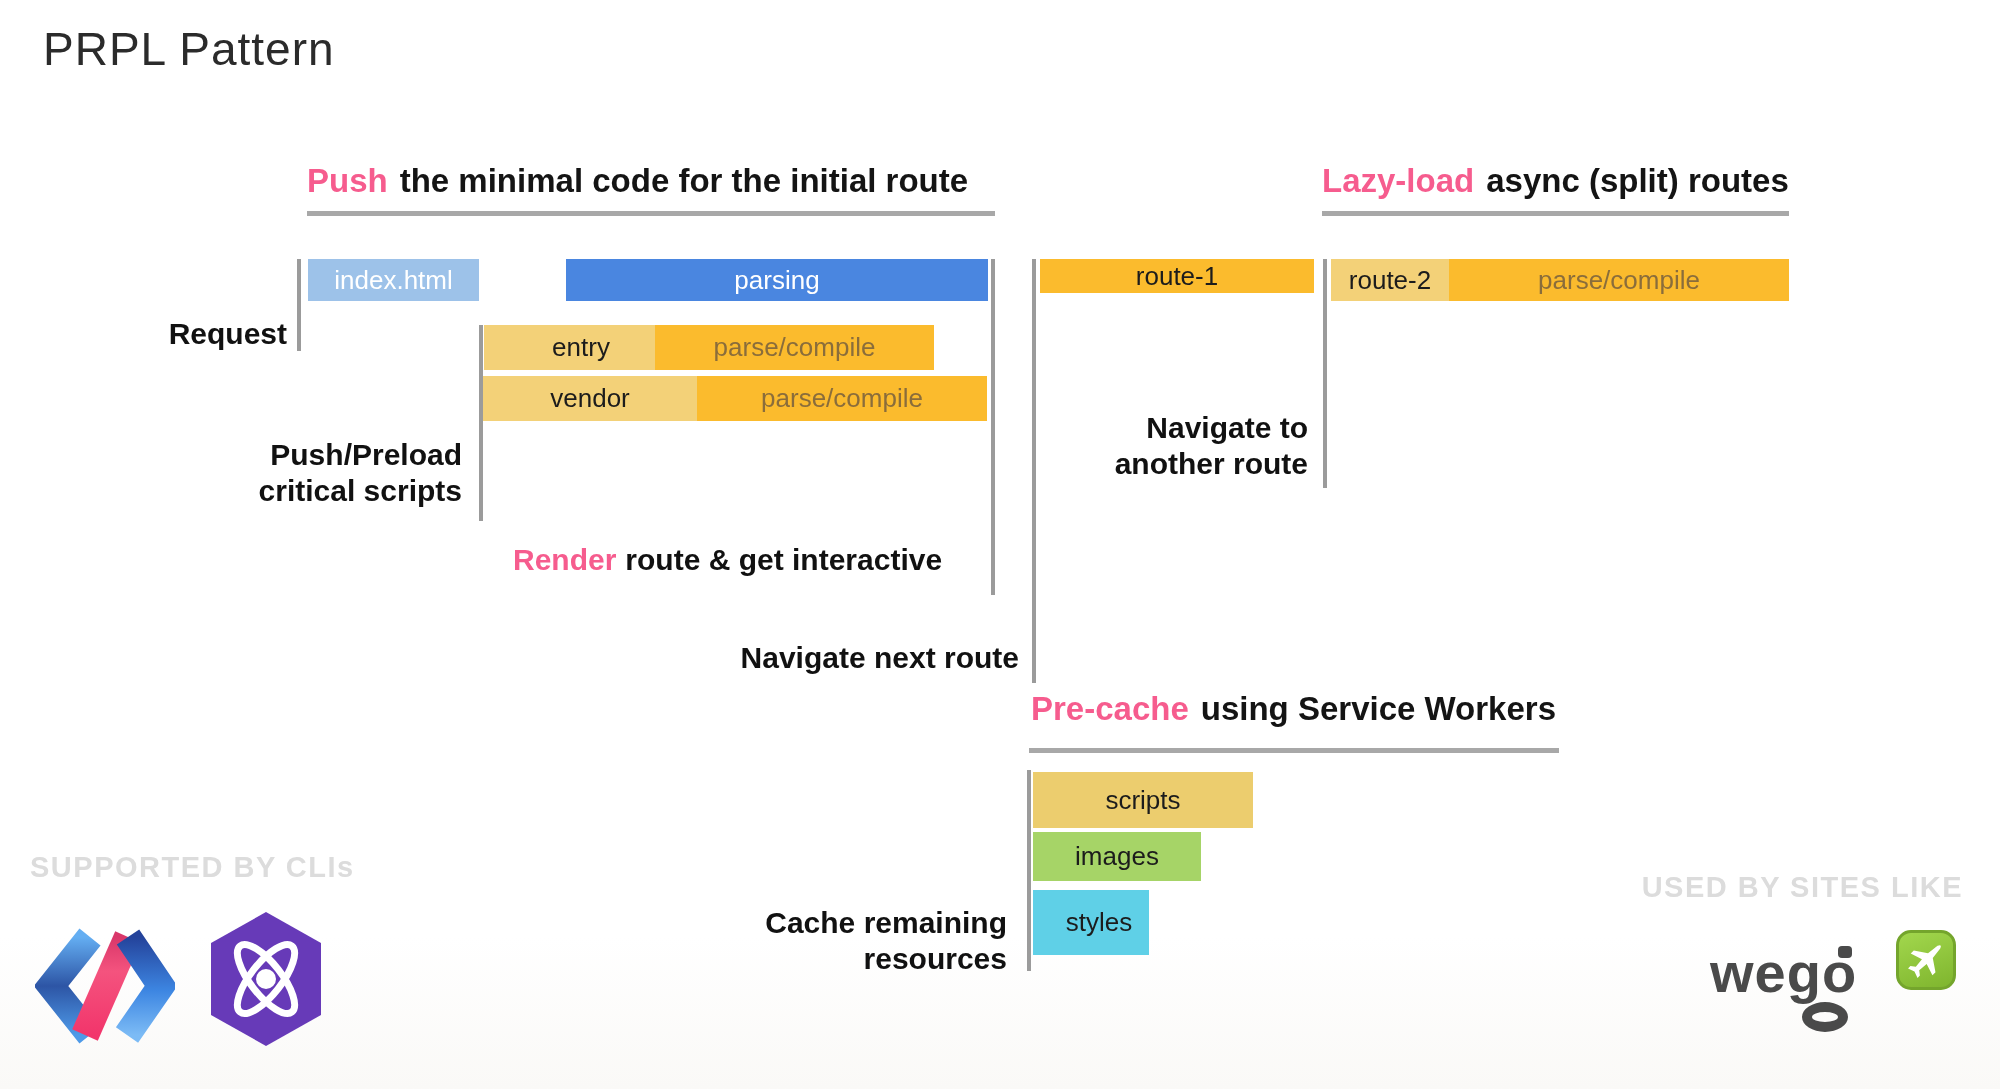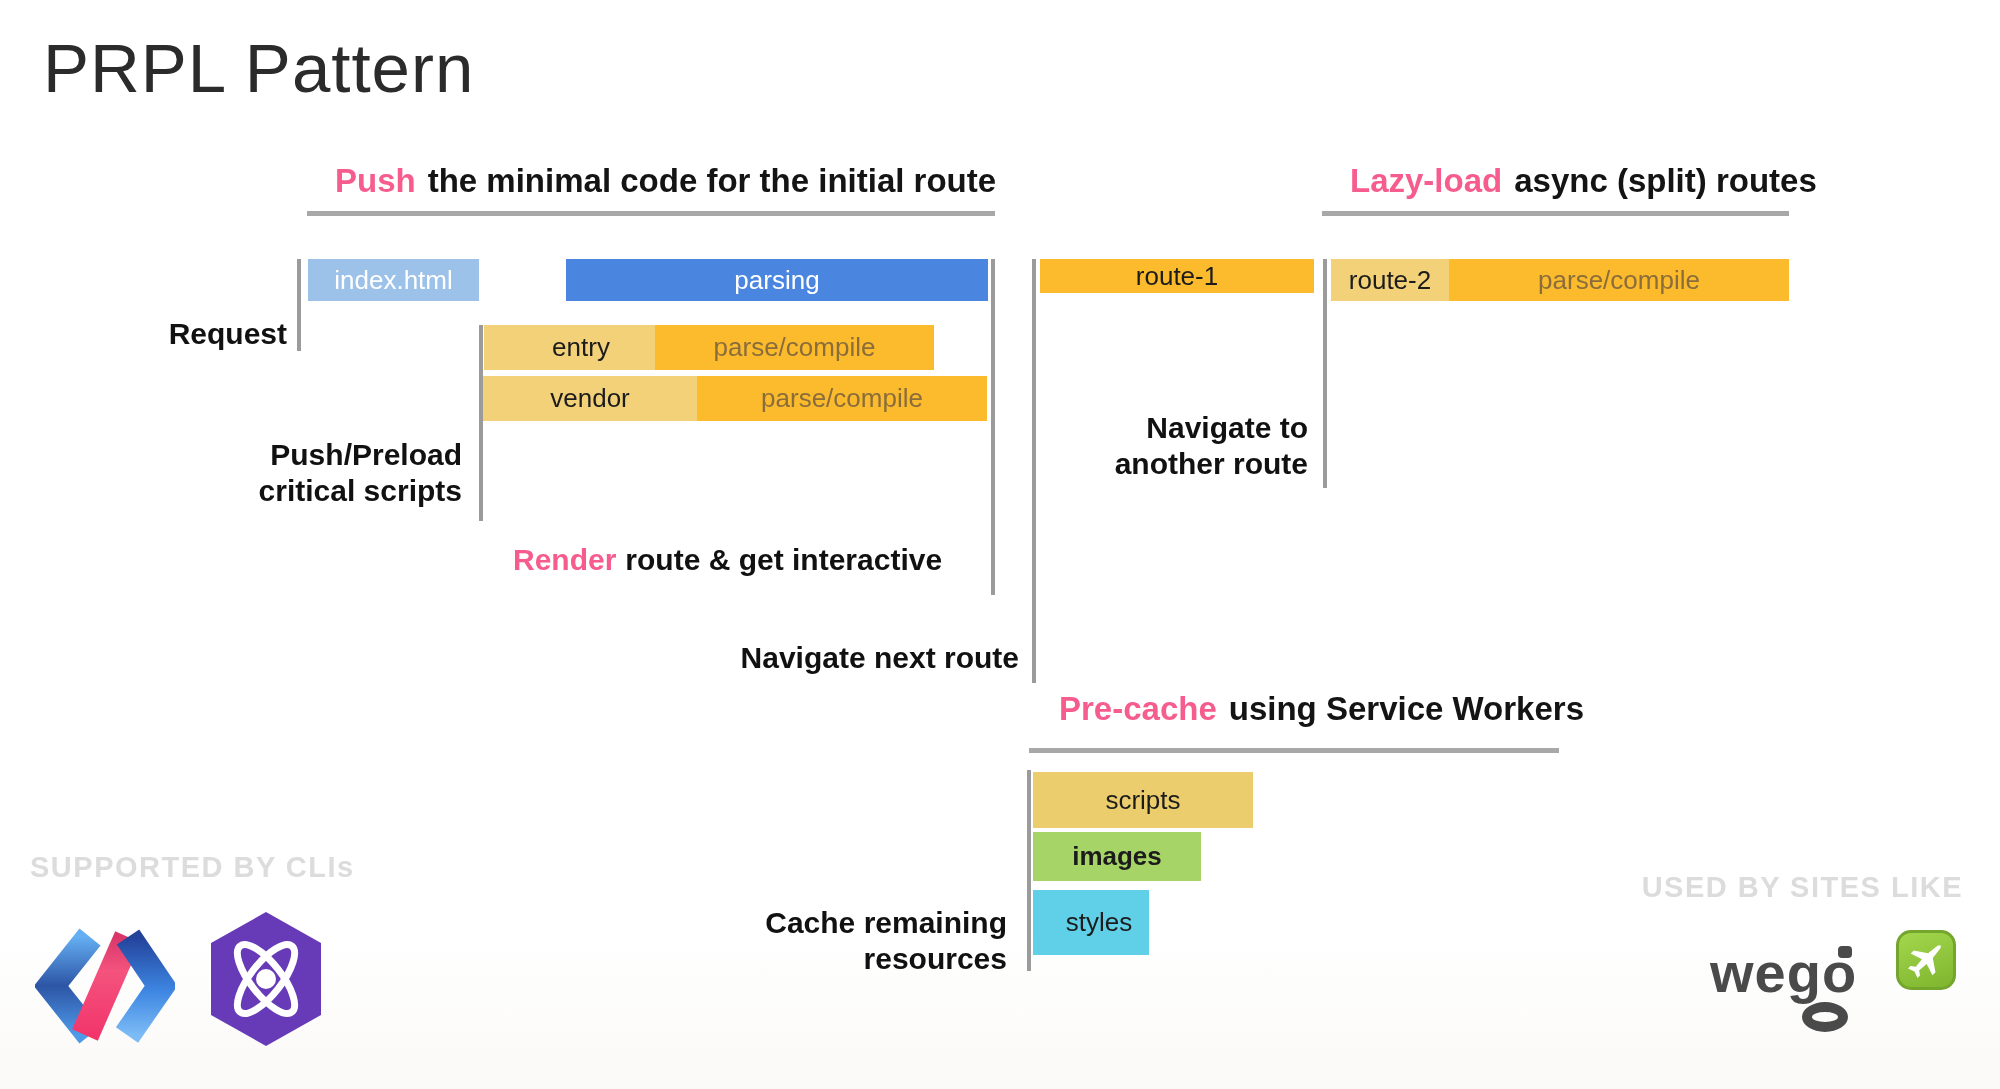--- a/index.html
+++ b/index.html
@@ -6,24 +6,24 @@
     --accent-pink:#F65C8E; --bar-light-blue:#9DC2E9; --bar-blue:#4A86E0;
     --bar-amber:#FBBB2D; --bar-light-yellow:#F3D178; --bar-scripts:#ECCD6E;
     --bar-green:#A6D467; --bar-cyan:#5FD0E7; --line-gray:#9B9B9B;
     --underline-gray:#A8A8A8; --parse-text:#8A6D3B; --caption-gray:#DCDCDC;
     --label-dark:#111111; --wego-gray:#4A4A4A; --wego-green:#8CC63E;
   }
   *{margin:0;padding:0;box-sizing:border-box;}
   body{font-family:"Liberation Sans","DejaVu Sans",sans-serif;background:#e8e8e8;}
   #stage{position:relative;width:2000px;height:1089px;overflow:hidden;
          background:linear-gradient(180deg,#ffffff 86%,#faf9f7 100%);}
-  .page-title{position:absolute;left:43px;top:22px;font-size:69px;font-weight:300;
-              letter-spacing:1px;color:#2b2b2b;margin-top:7px;}
+  .page-title{position:absolute;left:43px;top:22px;font-size:46px;font-weight:300;
+              letter-spacing:1px;color:#2b2b2b;}
   .heading{position:absolute;font-size:33px;font-weight:bold;color:#141414;white-space:nowrap;}
-  .heading .accent{color:var(--accent-pink);margin-right:12px;margin-left:28px;}
+  .heading .accent{color:var(--accent-pink);margin-right:12px;}
   .rule{position:absolute;height:5px;background:var(--underline-gray);}
   .vline{position:absolute;width:4px;background:var(--line-gray);}
   .bar{position:absolute;display:flex;align-items:center;justify-content:center;
        font-size:26px;color:#1c1c1c;white-space:nowrap;}
   .bar.white-text{color:#ffffff;}
   .bar.parse{color:var(--parse-text);}
   .side-label{position:absolute;font-size:30px;font-weight:bold;color:var(--label-dark);
               text-align:right;line-height:36px;white-space:nowrap;}
   .side-label.left-align{text-align:left;}
   .side-label .accent{color:var(--accent-pink);margin-right:9px;}
@@ -77,21 +77,21 @@
   <div class="bar" style="left:1331px;top:259px;width:118px;height:42px;background:var(--bar-light-yellow);">route-2</div>
   <div class="bar parse" style="left:1449px;top:259px;width:340px;height:42px;background:var(--bar-amber);">parse/compile</div>
 
   <div class="bar" style="left:484px;top:325px;width:194px;height:45px;background:var(--bar-light-yellow);">entry</div>
   <div class="bar parse" style="left:655px;top:325px;width:279px;height:45px;background:var(--bar-amber);">parse/compile</div>
 
   <div class="bar" style="left:483px;top:376px;width:214px;height:45px;background:var(--bar-light-yellow);">vendor</div>
   <div class="bar parse" style="left:697px;top:376px;width:290px;height:45px;background:var(--bar-amber);">parse/compile</div>
 
   <div class="bar" style="left:1033px;top:772px;width:220px;height:56px;background:var(--bar-scripts);">scripts</div>
-  <div class="bar" style="left:1033px;top:832px;width:168px;height:49px;background:var(--bar-green);font-weight:bold;">images</div>
+  <div class="bar" style="left:1033px;top:832px;width:168px;height:49px;background:var(--bar-green);">images</div>
   <div class="bar" style="left:1033px;top:890px;width:116px;height:65px;background:var(--bar-cyan);padding-left:16px;">styles</div>
 
   <div class="side-label" style="left:87px;top:316px;width:200px;">Request</div>
 
   <div class="side-label" style="left:212px;top:437px;width:250px;">
     <div>Push/Preload</div>
     <div>critical scripts</div>
   </div>
 
   <div class="side-label left-align" style="left:513px;top:542px;">

